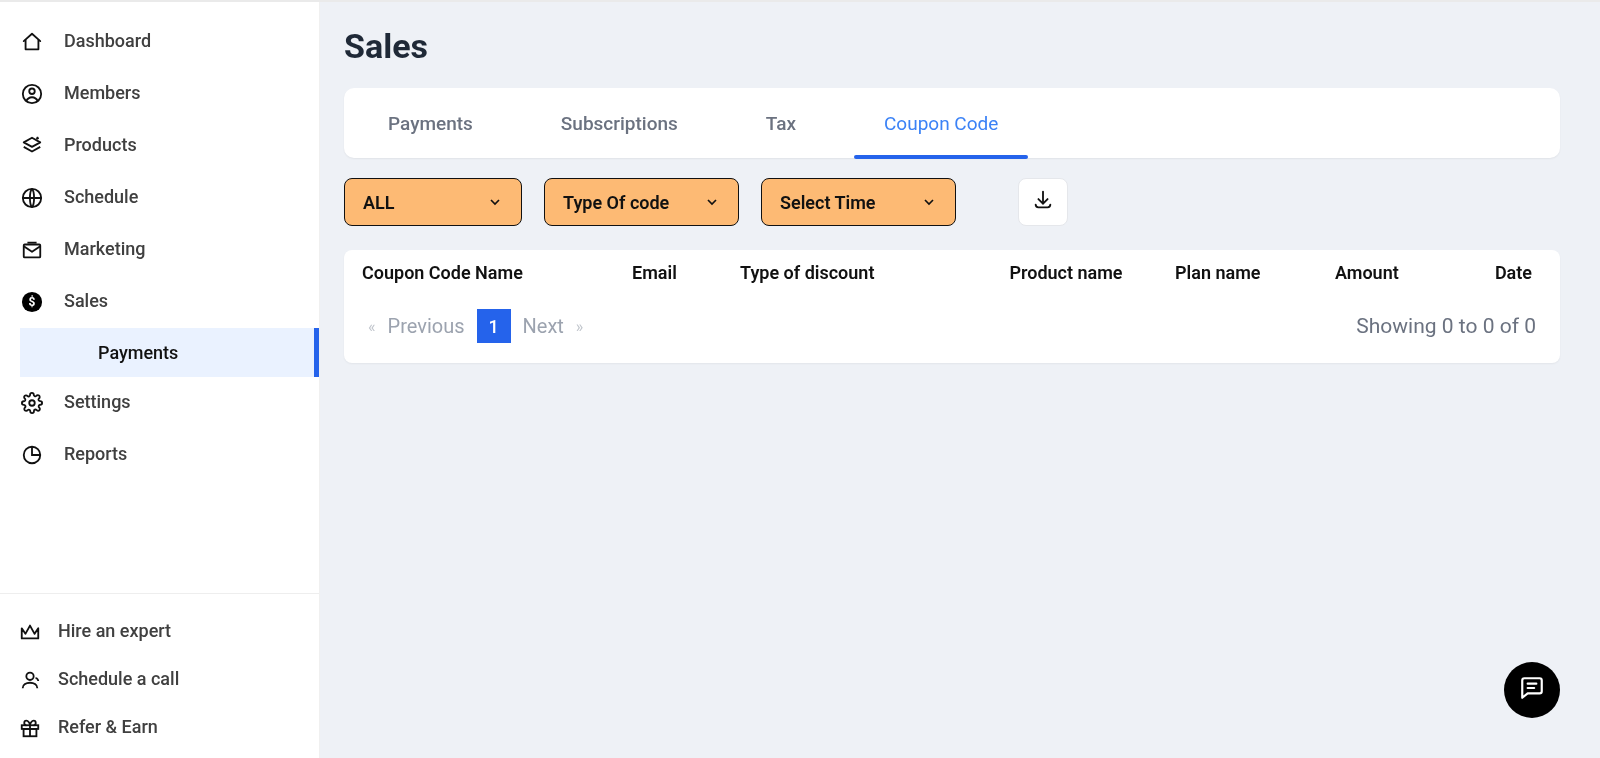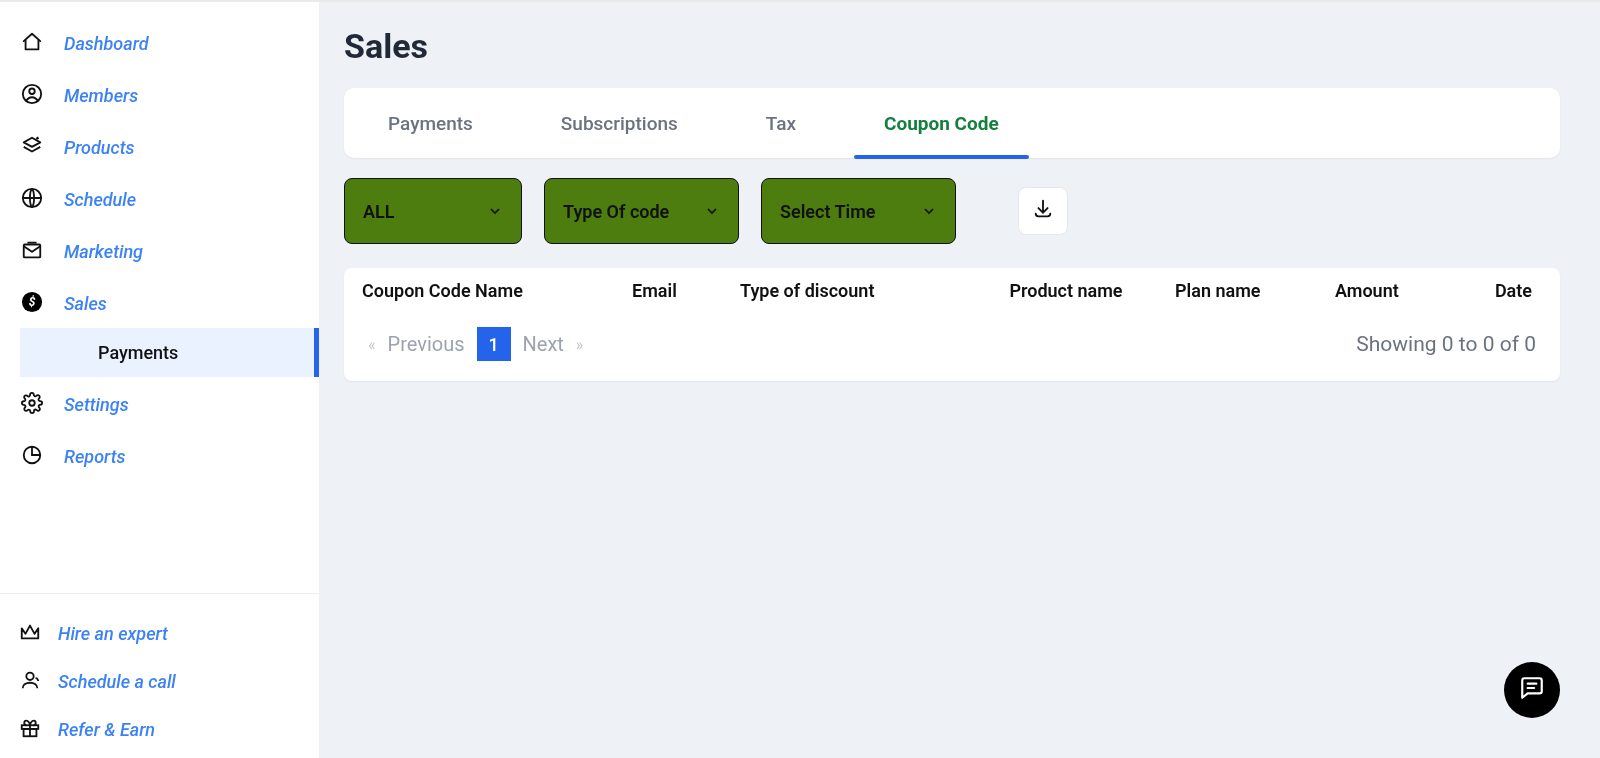--- a/index.html
+++ b/index.html
@@ -28,28 +28,27 @@
     flex: 1;
     padding-top: 14px;
   }
   .sidebar-bottom {
     border-top: 1px solid #eee;
     padding-top: 14px;
     padding-bottom: 6px;
   }
   .nav-item {
     display: flex;
-    align-items: flex-end;
+    align-items: flex-start;
     gap: 20px;
     padding: 14px 20px 14px 20px;
     font-size: 18px;
     font-weight: 500;
     cursor: pointer;
-    color: #3b82f6;
-    font-style: italic;
+    color: #404040;
   }
   .nav-item .icon {
     width: 24px;
     height: 24px;
     display: inline-flex;
     align-items: center;
     justify-content: center;
   }
   .nav-item.sales .icon svg circle { fill: #000; }
   .subnav-item {
@@ -95,46 +94,46 @@
     padding: 0 44px;
     display: flex;
     align-items: center;
     font-size: 19px;
     color: #6b7280;
     cursor: pointer;
     position: relative;
     font-weight: 500;
   }
   .tab.active {
-    color: #15803d;
-    font-weight: 700;
+    color: #3b82f6;
+    font-weight: 400;
   }
   .tab.active::after {
     content: "";
     position: absolute;
     left: 14px;
     right: 14px;
     bottom: -1px;
     height: 4px;
     background: #2563eb;
     border-radius: 2px;
   }
 
   .filters-row {
     display: flex;
     gap: 22px;
     margin-top: 20px;
     margin-bottom: 24px;
     align-items: center;
   }
   .filter-select {
-    background: #4d7c0f;
+    background: #fdba74;
     border: 1px solid #111;
     border-radius: 8px;
-    height: 66px;
+    height: 48px;
     padding: 0 18px;
     display: flex;
     align-items: center;
     justify-content: space-between;
     font-size: 18px;
     font-weight: 600;
     cursor: pointer;
     gap: 24px;
   }
   .filter-select .chev {

